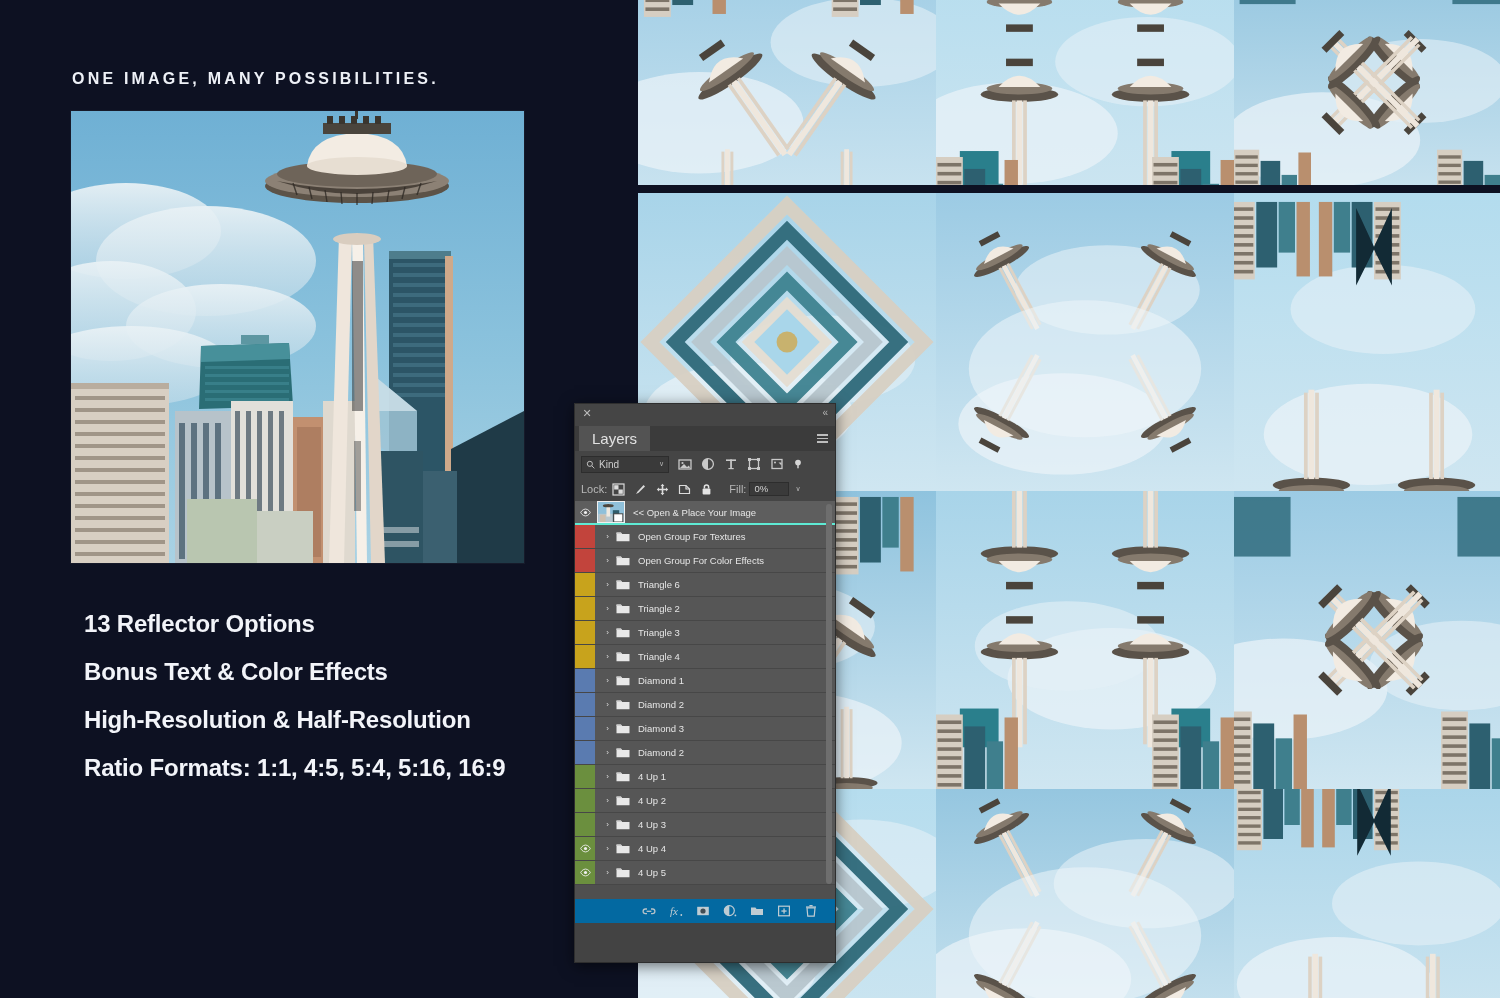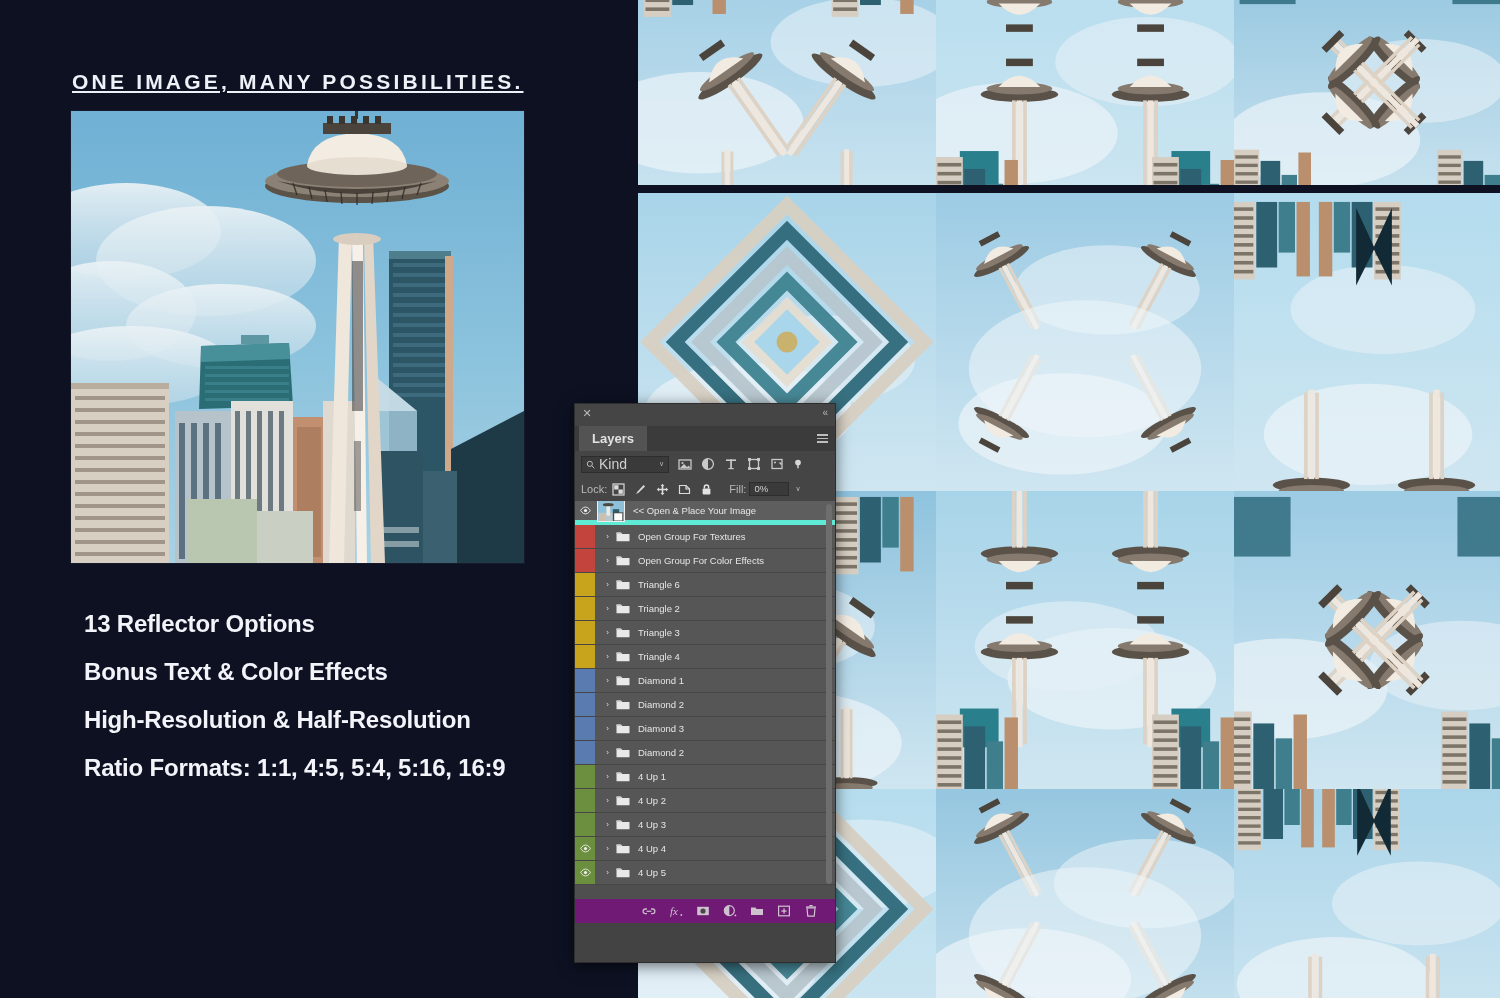--- a/index.html
+++ b/index.html
@@ -8,22 +8,22 @@
     background: #0d1122;
     font-family: "Liberation Sans", sans-serif;
     overflow: hidden;
   }
   #root { position: relative; width: 1500px; height: 998px; background: #0d1122; }
 
   
   .left-panel { position: absolute; left: 0; top: 0; width: 620px; height: 998px; background: #0d1122; z-index: 3; }
   .promo-headline {
     position: absolute; left: 72px; top: 70px;
-    color: #eef1f7; font-size: 21px; font-weight: 700;
-    letter-spacing: 3.2px; white-space: nowrap; text-decoration: underline;
+    color: #eef1f7; font-size: 16px; font-weight: 700;
+    letter-spacing: 3.2px; white-space: nowrap;
   }
   .hero-frame {
     position: absolute; left: 71px; top: 111px; width: 453px; height: 452px;
     overflow: hidden; background: #7fb6d6;
     box-shadow: 0 0 0 1px rgba(255,255,255,0.04);
   }
   .hero-frame svg { display: block; width: 453px; height: 452px; }
 
   .promo-list { position: absolute; left: 84px; top: 610px; width: 500px; }
   .promo-list .line {
@@ -49,35 +49,35 @@
   .ps-close {
     position: absolute; left: 6px; top: 3px; width: 12px; height: 12px;
     color: #bdbdbd; font-size: 11px; line-height: 12px; text-align: center; cursor: pointer;
   }
   .ps-collapse {
     position: absolute; right: 7px; top: 3px; color: #b5b5b5; font-size: 10px; line-height: 12px; cursor: pointer;
   }
   .ps-tabrow { position: relative; height: 25px; background: #3b3b3b; }
   .ps-tab {
     position: absolute; left: 4px; top: 0; height: 25px; padding: 0 13px;
-    background: #535353; color: #e2e2e2; font-size: 13px; font-weight: 700;
+    background: #535353; color: #e2e2e2; font-size: 15px; font-weight: 400;
     line-height: 25px; cursor: pointer;
   }
   .ps-menu-btn { position: absolute; right: 7px; top: 8px; width: 11px; cursor: pointer; }
   .ps-menu-btn i { display: block; height: 1.5px; background: #bdbdbd; margin-bottom: 2px; }
 
   .ps-filterrow {
     position: relative; height: 26px; background: #454545;
     display: flex; align-items: center; padding: 0 6px;
   }
   .kind-select {
     width: 88px; height: 17px; background: #3a3a3a; border: 1px solid #2d2d2d;
     display: flex; align-items: center; padding: 0 4px; cursor: pointer; color: #cfcfcf;
   }
-  .kind-select .kd-lbl { font-size: 14px; margin-left: 4px; flex: 1; }
+  .kind-select .kd-lbl { font-size: 10px; margin-left: 4px; flex: 1; }
   .kind-select .kd-arrow { font-size: 7px; color: #b0b0b0; }
   .filter-icons { display: flex; align-items: center; gap: 9px; margin-left: 9px; }
   .fic { width: 14px; height: 14px; cursor: pointer; opacity: 0.9; }
 
   .ps-blendrow {
     position: relative; height: 24px; background: #454545;
     display: flex; align-items: center; padding: 0 6px;
   }
   .blend-select {
     width: 128px; height: 17px; background: #3a3a3a; border: 1px solid #2d2d2d;
@@ -101,37 +101,37 @@
   .lic { width: 13px; height: 13px; cursor: pointer; }
   .fill-label { font-size: 11px; color: #b8b8b8; margin-left: 16px; margin-right: 3px; }
   .fill-field {
     width: 40px; height: 14px; background: #3a3a3a; border: 1px solid #2d2d2d;
     color: #d2d2d2; font-size: 9.5px; line-height: 12px; padding-left: 4px; cursor: text;
   }
 
   
   .ps-list { position: relative; height: 398px; background: #4f4f4f; overflow: hidden; }
   .lrow { position: relative; height: 24px; display: flex; align-items: center; border-bottom: 1px solid #474747; }
-  .lrow.selected { background: #5e5e5e; border-bottom: 5px solid #5eead4; }
+  .lrow.selected { background: #5e5e5e; border-bottom: 2px solid #5eead4; }
   .lrow.plain { background: #565656; }
   .color-chip { position: absolute; left: 0; top: 0; width: 20px; height: 100%; }
   .eye-cell { width: 20px; height: 100%; display: flex; align-items: center; justify-content: center; cursor: pointer; position: relative; z-index: 2; }
   .thumb-so {
     width: 28px; height: 22px; margin-left: 2px; background: #8ab7d4;
     border: 1.5px solid #efefef; position: relative; overflow: hidden; flex: none;
   }
   .thumb-so svg { width: 100%; height: 100%; display: block; }
   .lrow .arrow { width: 11px; font-size: 8px; color: #dcdcdc; text-align: center; margin-left: 7px; cursor: pointer; flex: none; }
   .lrow .folder { width: 14px; height: 11px; margin-left: 3px; flex: none; }
   .lrow .lname { font-size: 9.5px; color: #e6e6e6; margin-left: 8px; white-space: nowrap; overflow: hidden; }
   .scrollbar { position: absolute; right: 3px; top: 3px; width: 6px; height: 388px; }
   .scroll-thumb { width: 6px; height: 380px; background: #6e6e6e; border-radius: 3px; cursor: pointer; }
 
   .ps-footer {
-    position: relative; height: 24px; background: #701a75;
+    position: relative; height: 24px; background: #0369a1;
     display: flex; align-items: center; justify-content: flex-end; gap: 13px; padding-right: 17px;
   }
   .foot-ic { width: 14px; height: 14px; cursor: pointer; opacity: 0.88; }
 </style>
 </head>
 <body>
 
 <div id="root">
 
   <div class="grid-area">

